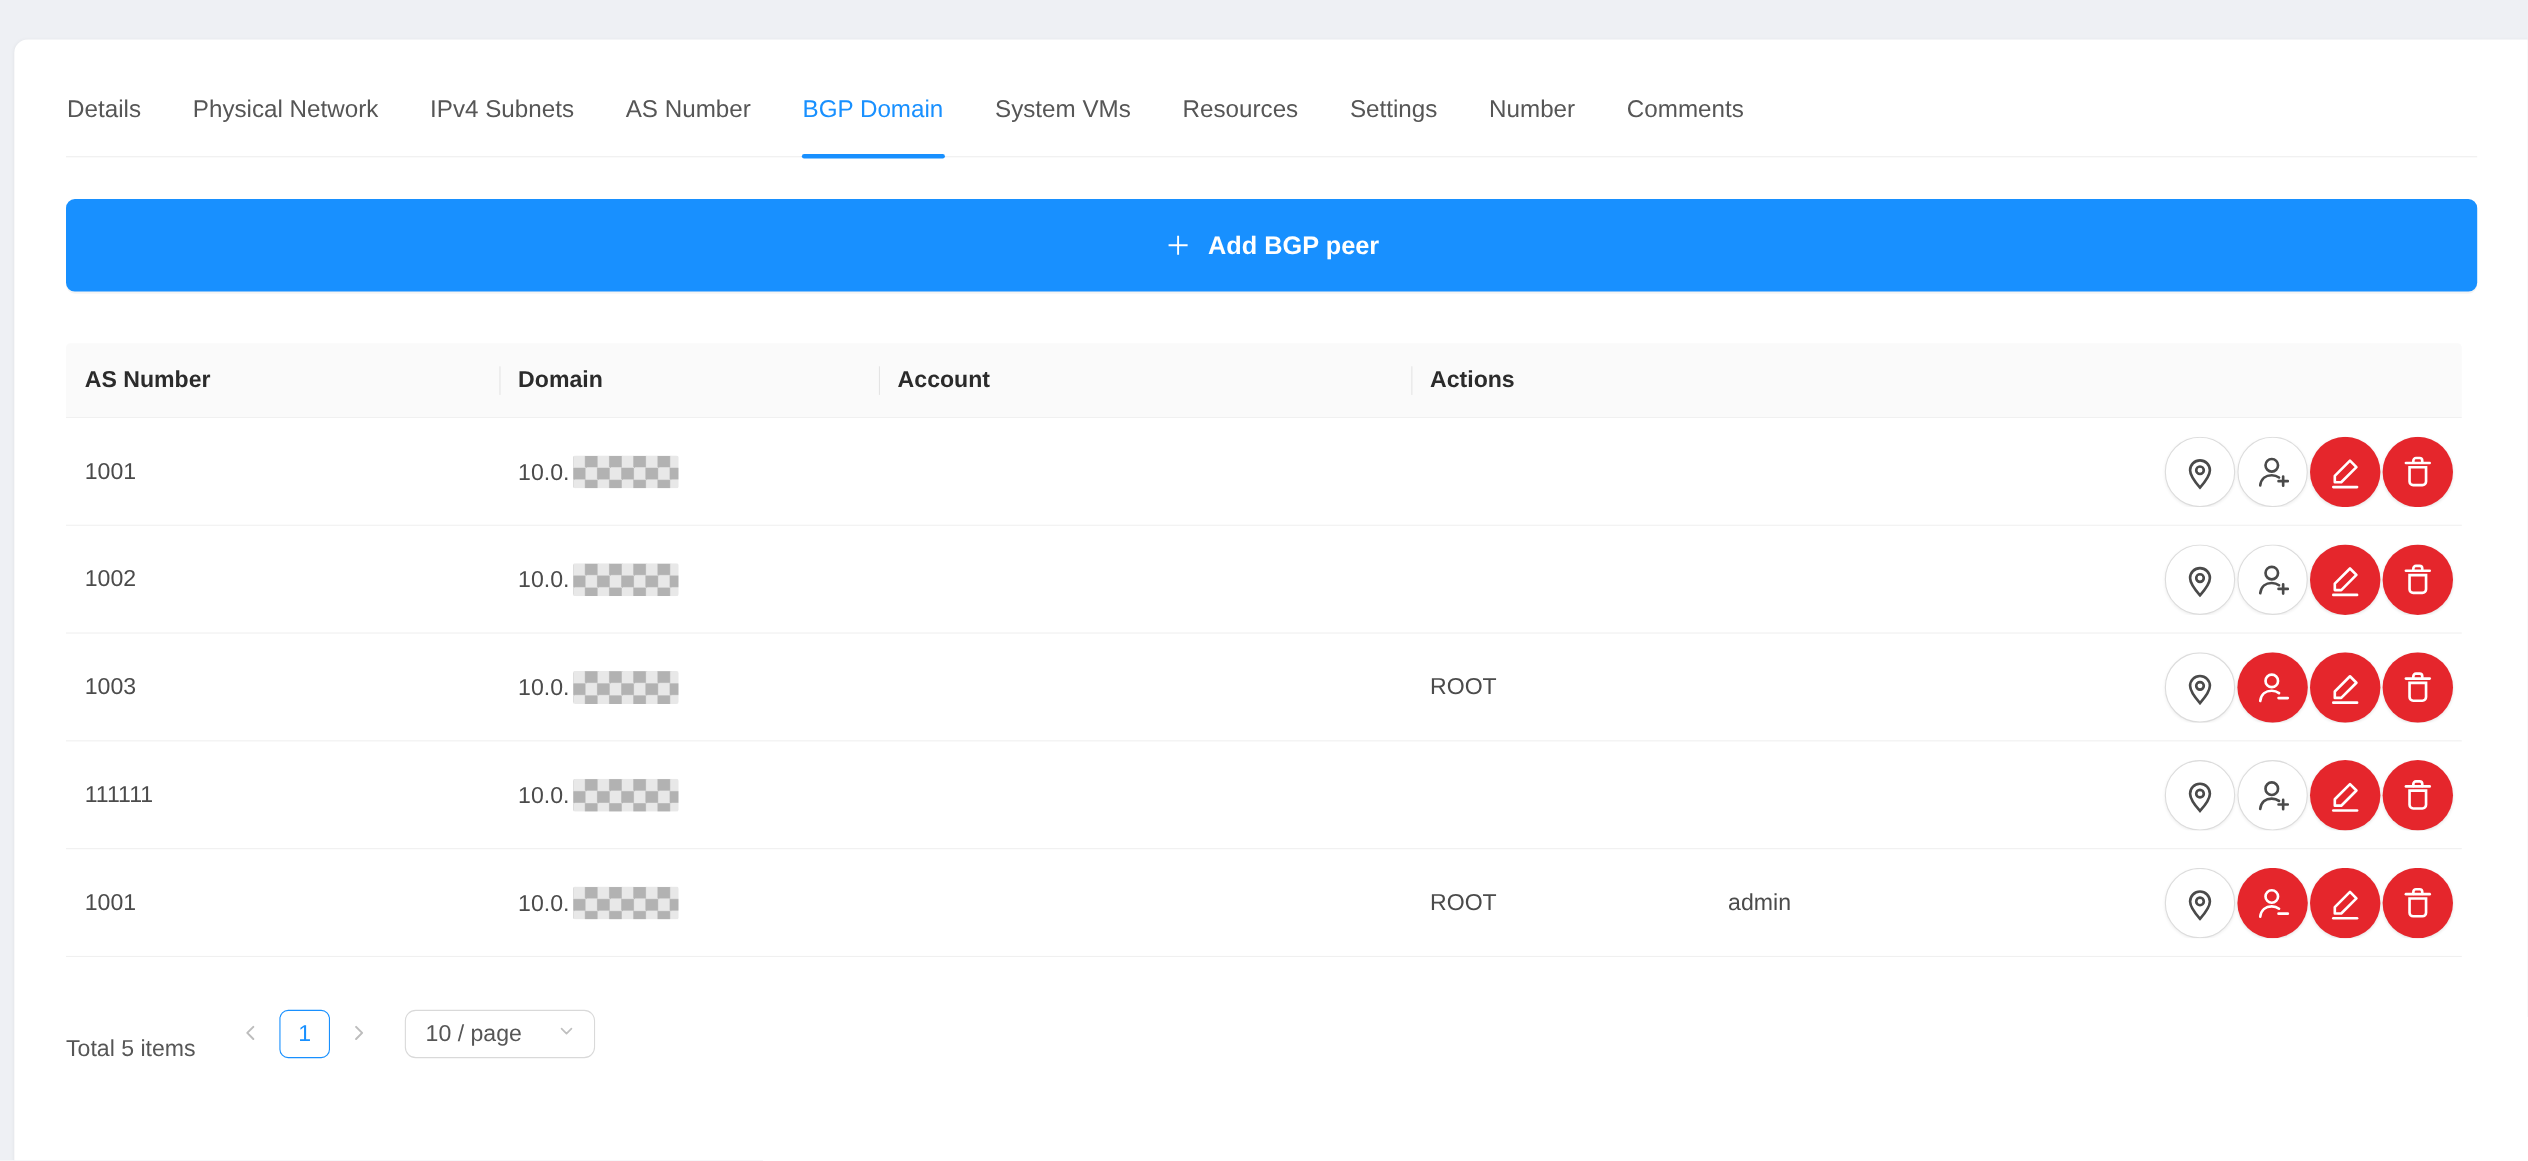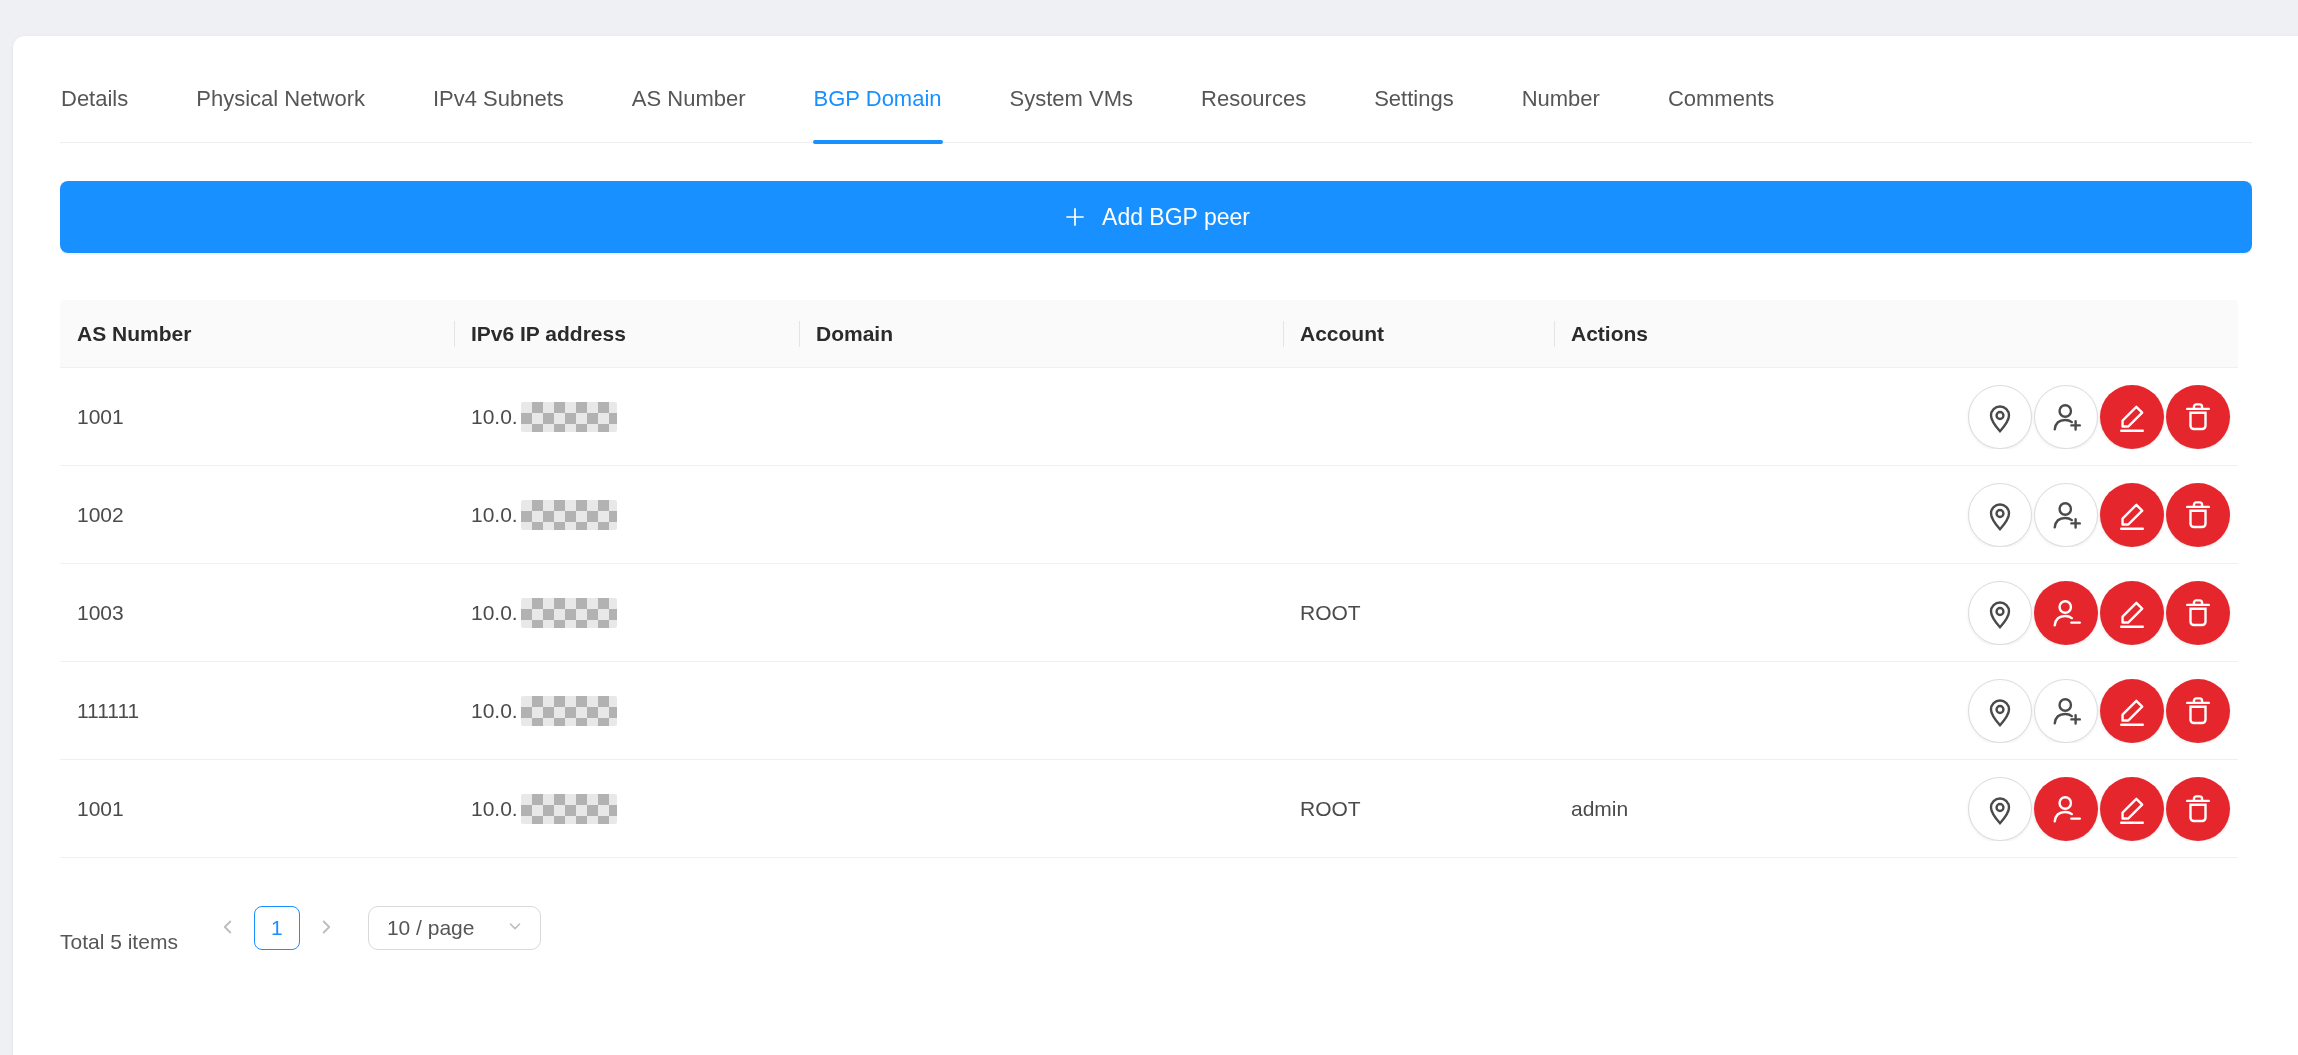--- a/index.html
+++ b/index.html
@@ -10,39 +10,40 @@
   }
   .page{ position:relative; width:2298px; height:1055px; background:#eef0f4; overflow:hidden; }
   .card{
     position:absolute; left:13px; top:36px; right:-14px; bottom:-14px;
     background:#ffffff; border-radius:12px;
     box-shadow:0 1px 4px rgba(0,0,0,0.06);
     padding:0 60px 0 47px;
   }
   
   .tabs{
-    display:flex; align-items:flex-end; gap:66px;
+    display:flex; align-items:flex-end; gap:45px;
     margin-top:34px; border-bottom:1px solid #eeeeee;
   }
   .tab{
     padding:16px 1px 30px 1px; font-size:22px; color:#565656;
     cursor:pointer; white-space:nowrap; position:relative;
   }
   .tab.active{ color:#1890ff; }
   .tab.active::after{
     content:""; position:absolute; left:0; right:0; bottom:-2px;
     height:4px; background:#1890ff; border-radius:2px;
   }
   
   .add-btn{
-    margin-top:38px; width:100%; height:72px; border:none;
+    margin-top:38px; width:100%; height:84px; border:none;
     background:#1890ff; color:#ffffff; font-size:23px;
     font-family:inherit; border-radius:8px; cursor:pointer;
     display:flex; align-items:center; justify-content:center; gap:14px;
     box-shadow:0 2px 0 rgba(0,0,0,0.045);
+    font-weight:bold;
   }
   .add-btn svg{ display:block; }
   
   .table{ margin-top:47px; width:2178px; font-size:21px; }
   .thead{
     display:grid; grid-template-columns:394px 345px 484px 271px 278px 406px;
     background:#fafafa; height:68px; align-items:center;
     border-radius:4px 4px 0 0; border-bottom:1px solid #f0f0f0;
     color:#2b2b2b; font-weight:bold;
   }
@@ -134,21 +135,20 @@
         <svg width="26" height="26" viewBox="0 0 24 24" fill="none" stroke="currentColor" stroke-width="1.6">
             <path d="M12 4v16M4 12h16"></path>
           </svg>
       </span>
       <span>Add BGP peer</span>
     </button>
 
     <div class="table">
       <div class="thead">
         <div class="th">AS Number</div>
-        <div class="th">IPv6 IP address</div>
         <div class="th">Domain</div>
         <div class="th">Account</div>
         <div class="th">Actions</div>
       </div>
 
       <div class="trow">
         <div class="td">1001</div>
         <div class="td"><span>10.0.</span><span class="redact"></span></div>
         <div class="td"></div>
         <div class="td"></div>

